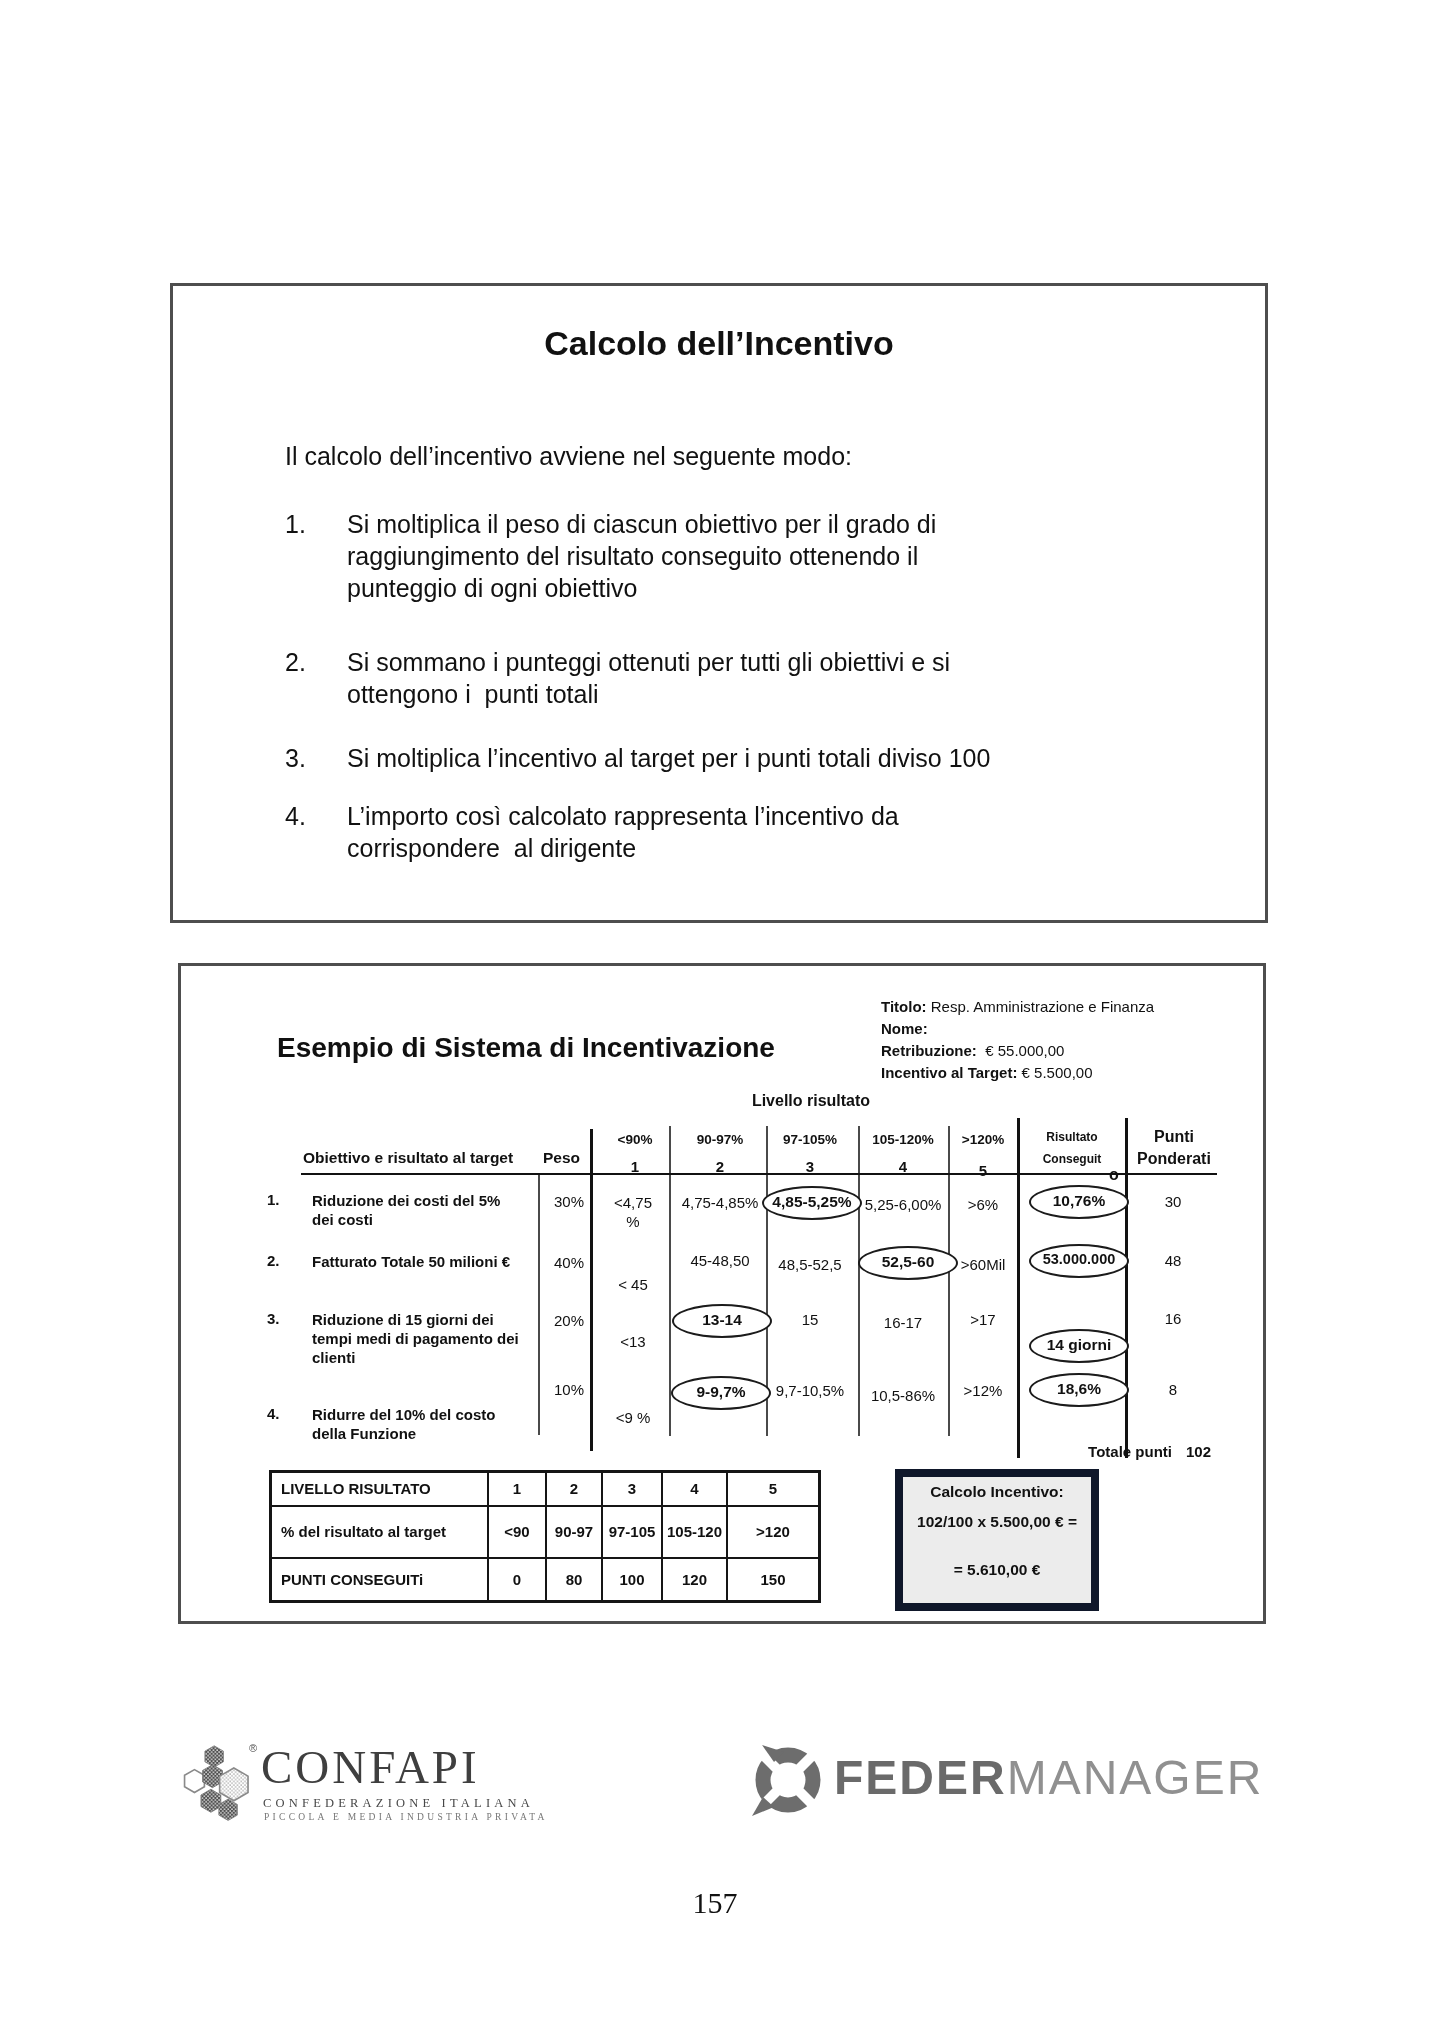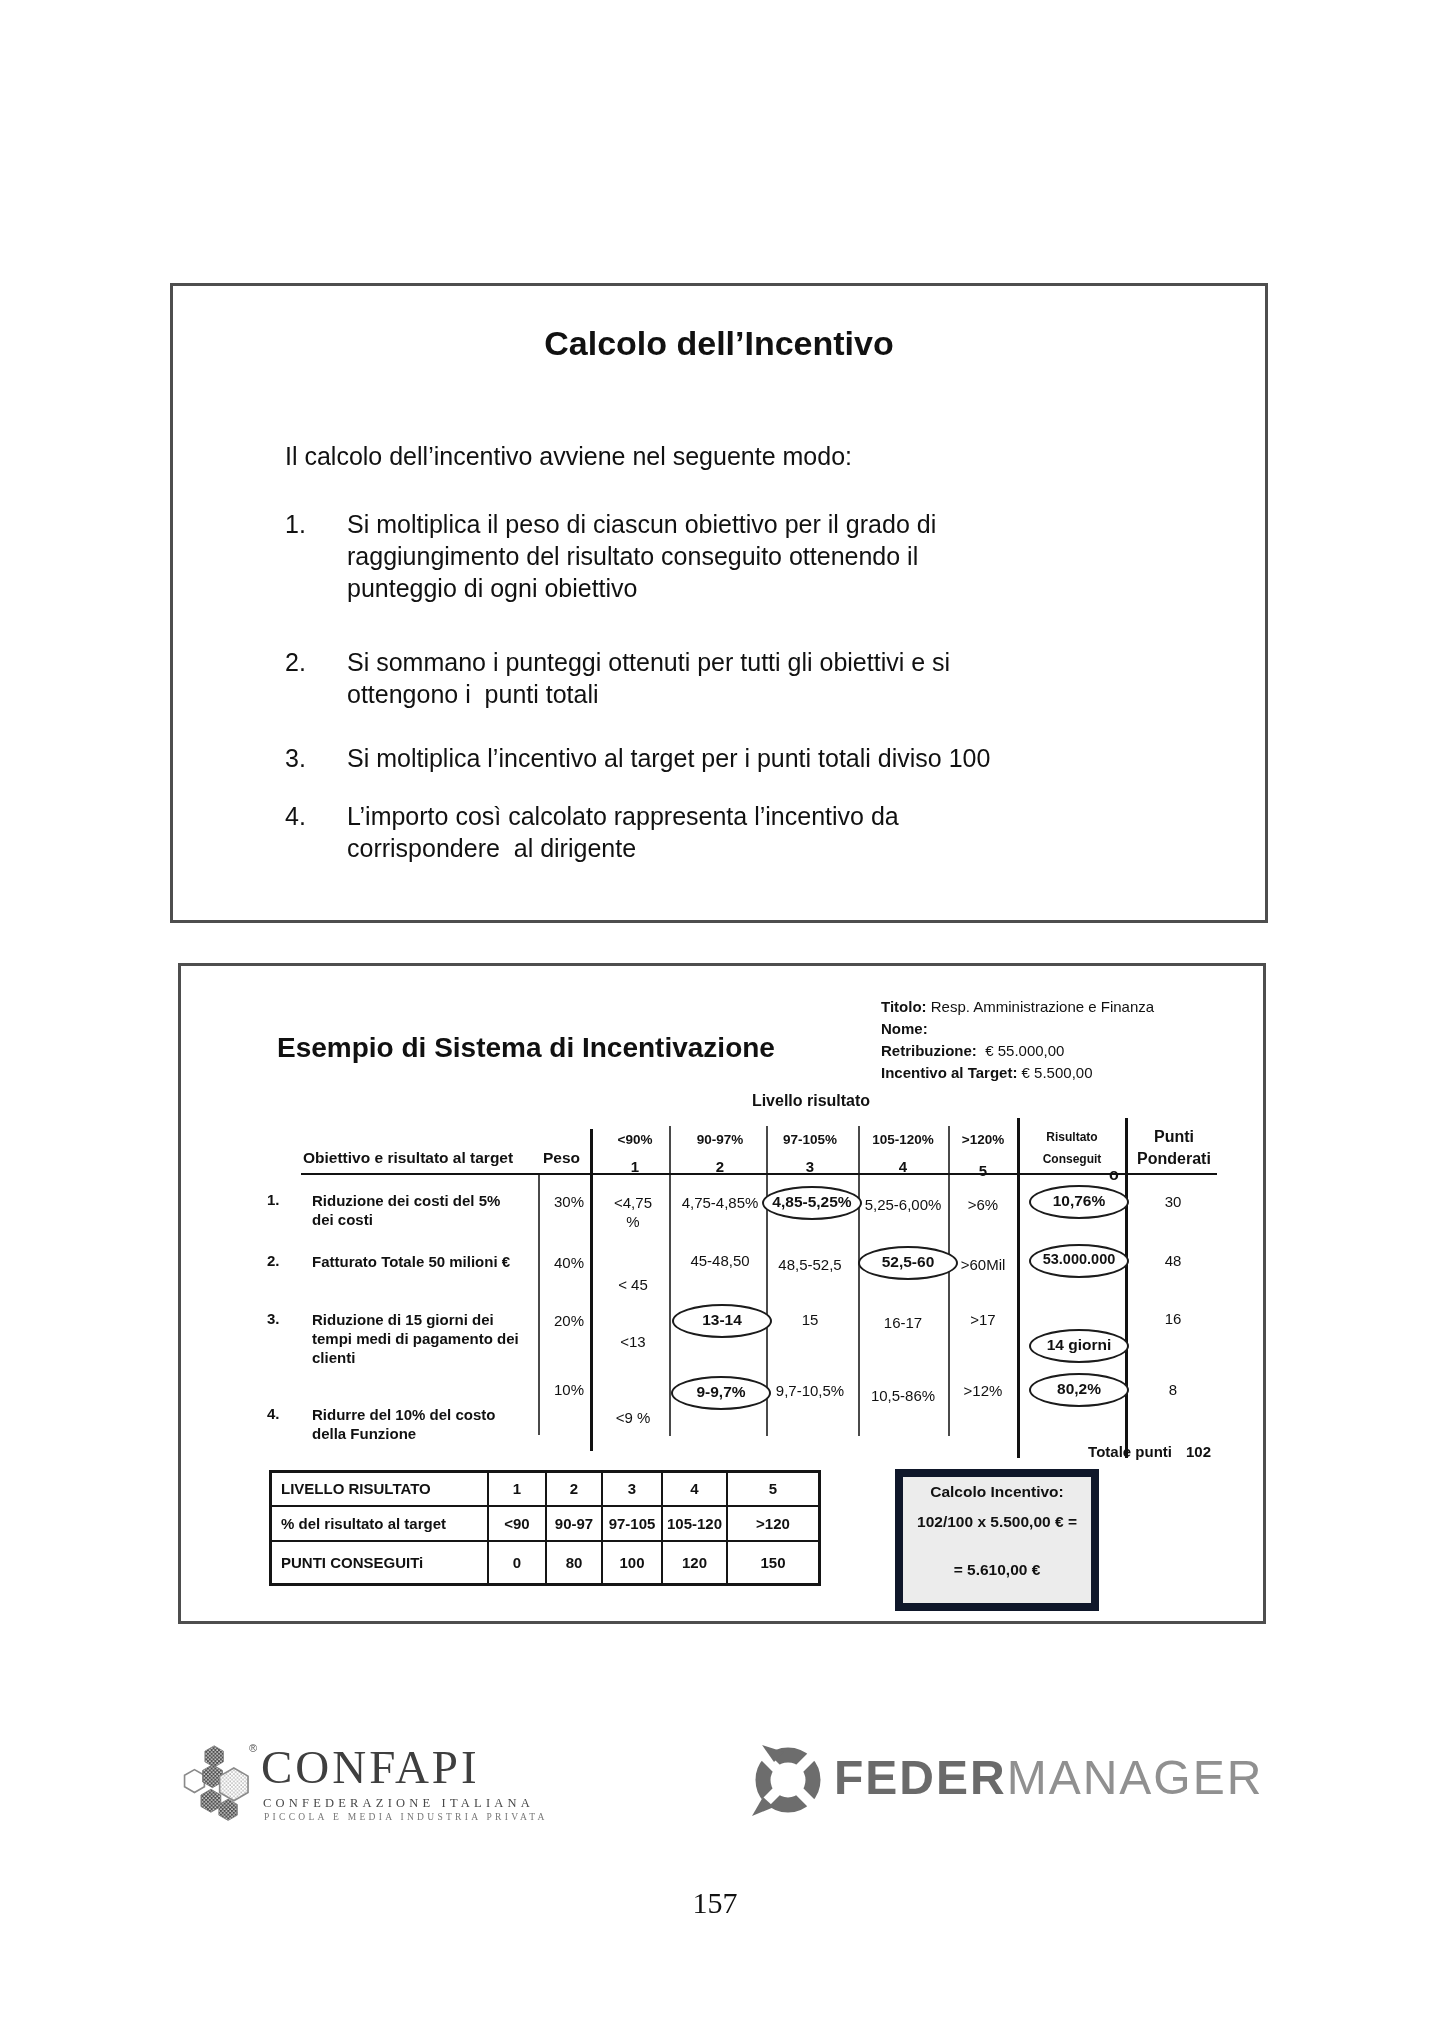--- a/index.html
+++ b/index.html
@@ -180,39 +180,39 @@
 
     <div class="tpeso" style="left:363px;top:415px;">10%</div>
     <div class="tnum" style="left:86px;top:439px;">4.</div>
     <div class="tlabel pre" style="left:131px;top:439px;">Ridurre del 10% del costo
 della Funzione</div>
     <div class="tcell" style="left:407px;top:442px;">&lt;9 %</div>
     <div class="circ" style="left:490px;top:410px;">9-9,7%</div>
     <div class="tcell" style="left:584px;top:415px;">9,7-10,5%</div>
     <div class="tcell" style="left:677px;top:420px;">10,5-86%</div>
     <div class="tcell" style="left:757px;top:415px;">&gt;12%</div>
-    <div class="circ" style="left:848px;top:407px;">80,2%</div>
+    <div class="circ" style="left:848px;top:407px;">18,6%</div>
     <div class="punti" style="left:962px;top:415px;">8</div>
 
     <div class="totale">
       <span>Totale punti</span>
       <span>102</span>
     </div>
 
     <table class="lt">
       <tbody>
           <tr style="height:34px;">
         <td class="lbl" style="width:206px;">LIVELLO RISULTATO</td>
         <td style="width:56px;">1</td>
         <td style="width:54px;">2</td>
         <td style="width:58px;">3</td>
         <td style="width:63px;">4</td>
         <td style="width:90px;">5</td>
       </tr>
-      <tr style="height:35px;">
+      <tr style="height:52px;">
         <td class="lbl">% del risultato al target</td>
         <td>&lt;90</td>
         <td>90-97</td>
         <td>97-105</td>
         <td>105-120</td>
         <td>&gt;120</td>
       </tr>
       <tr style="height:44px;">
         <td class="lbl">PUNTI CONSEGUITi</td>
         <td>0</td>

